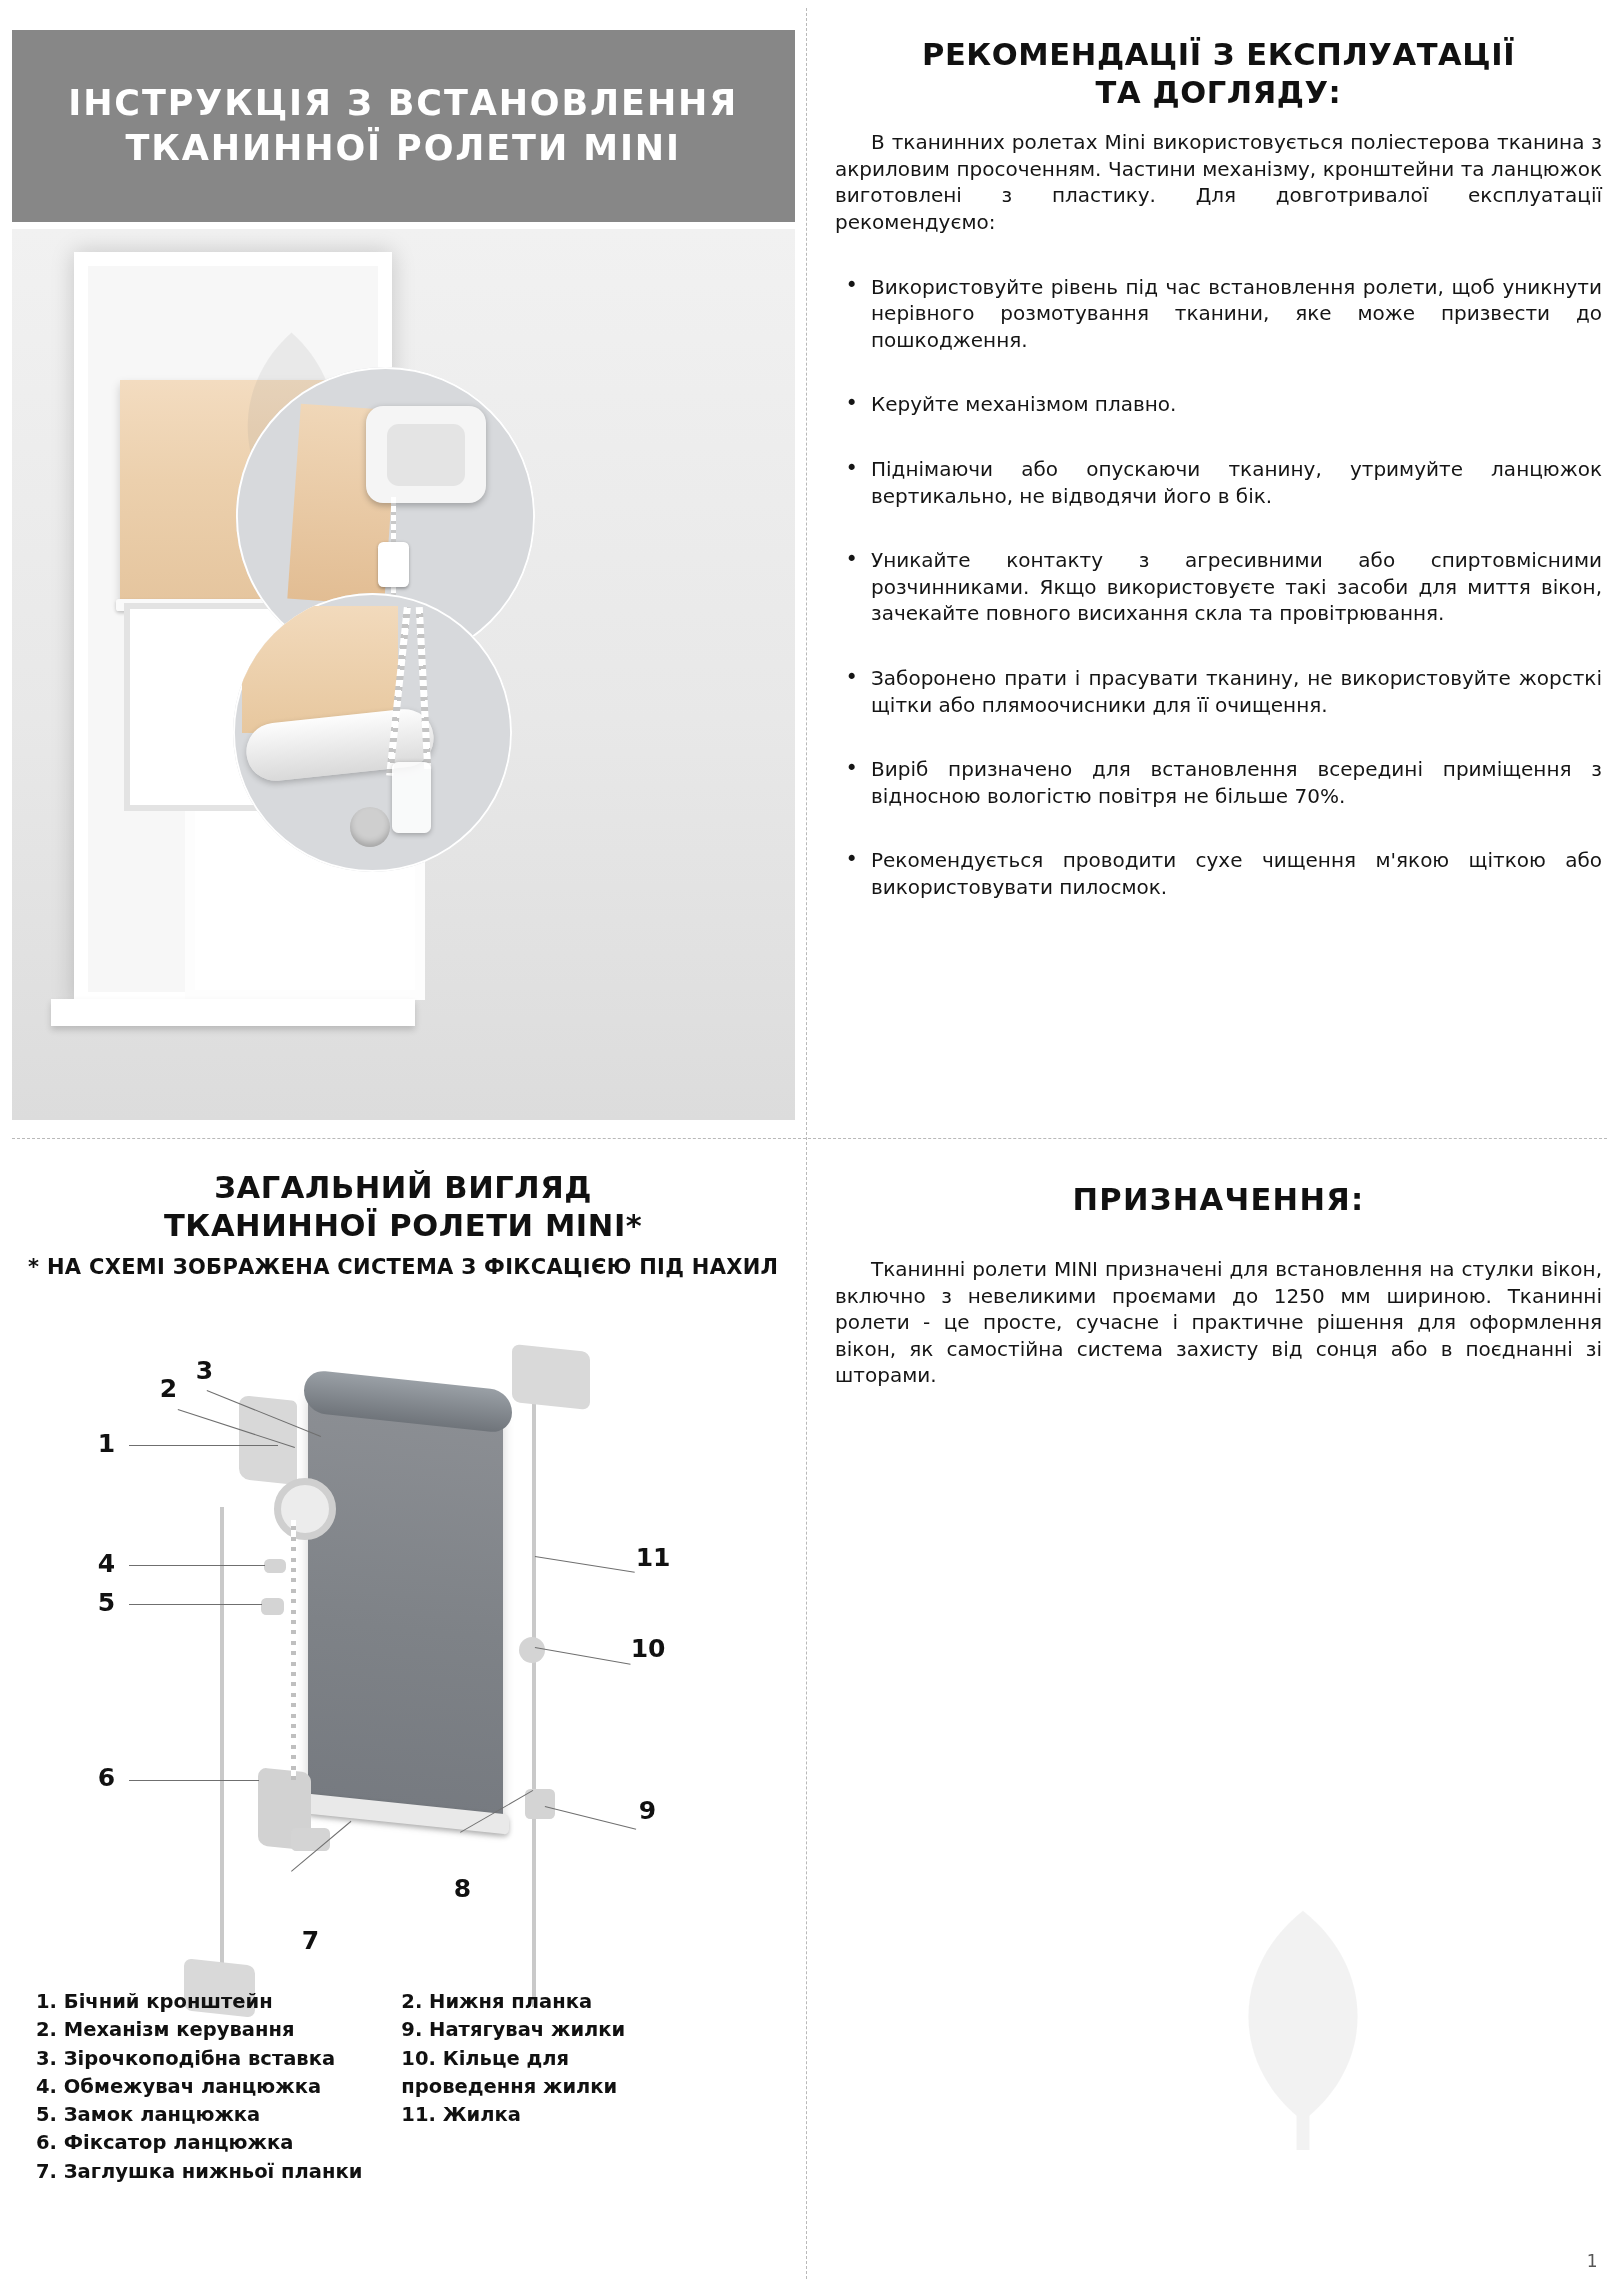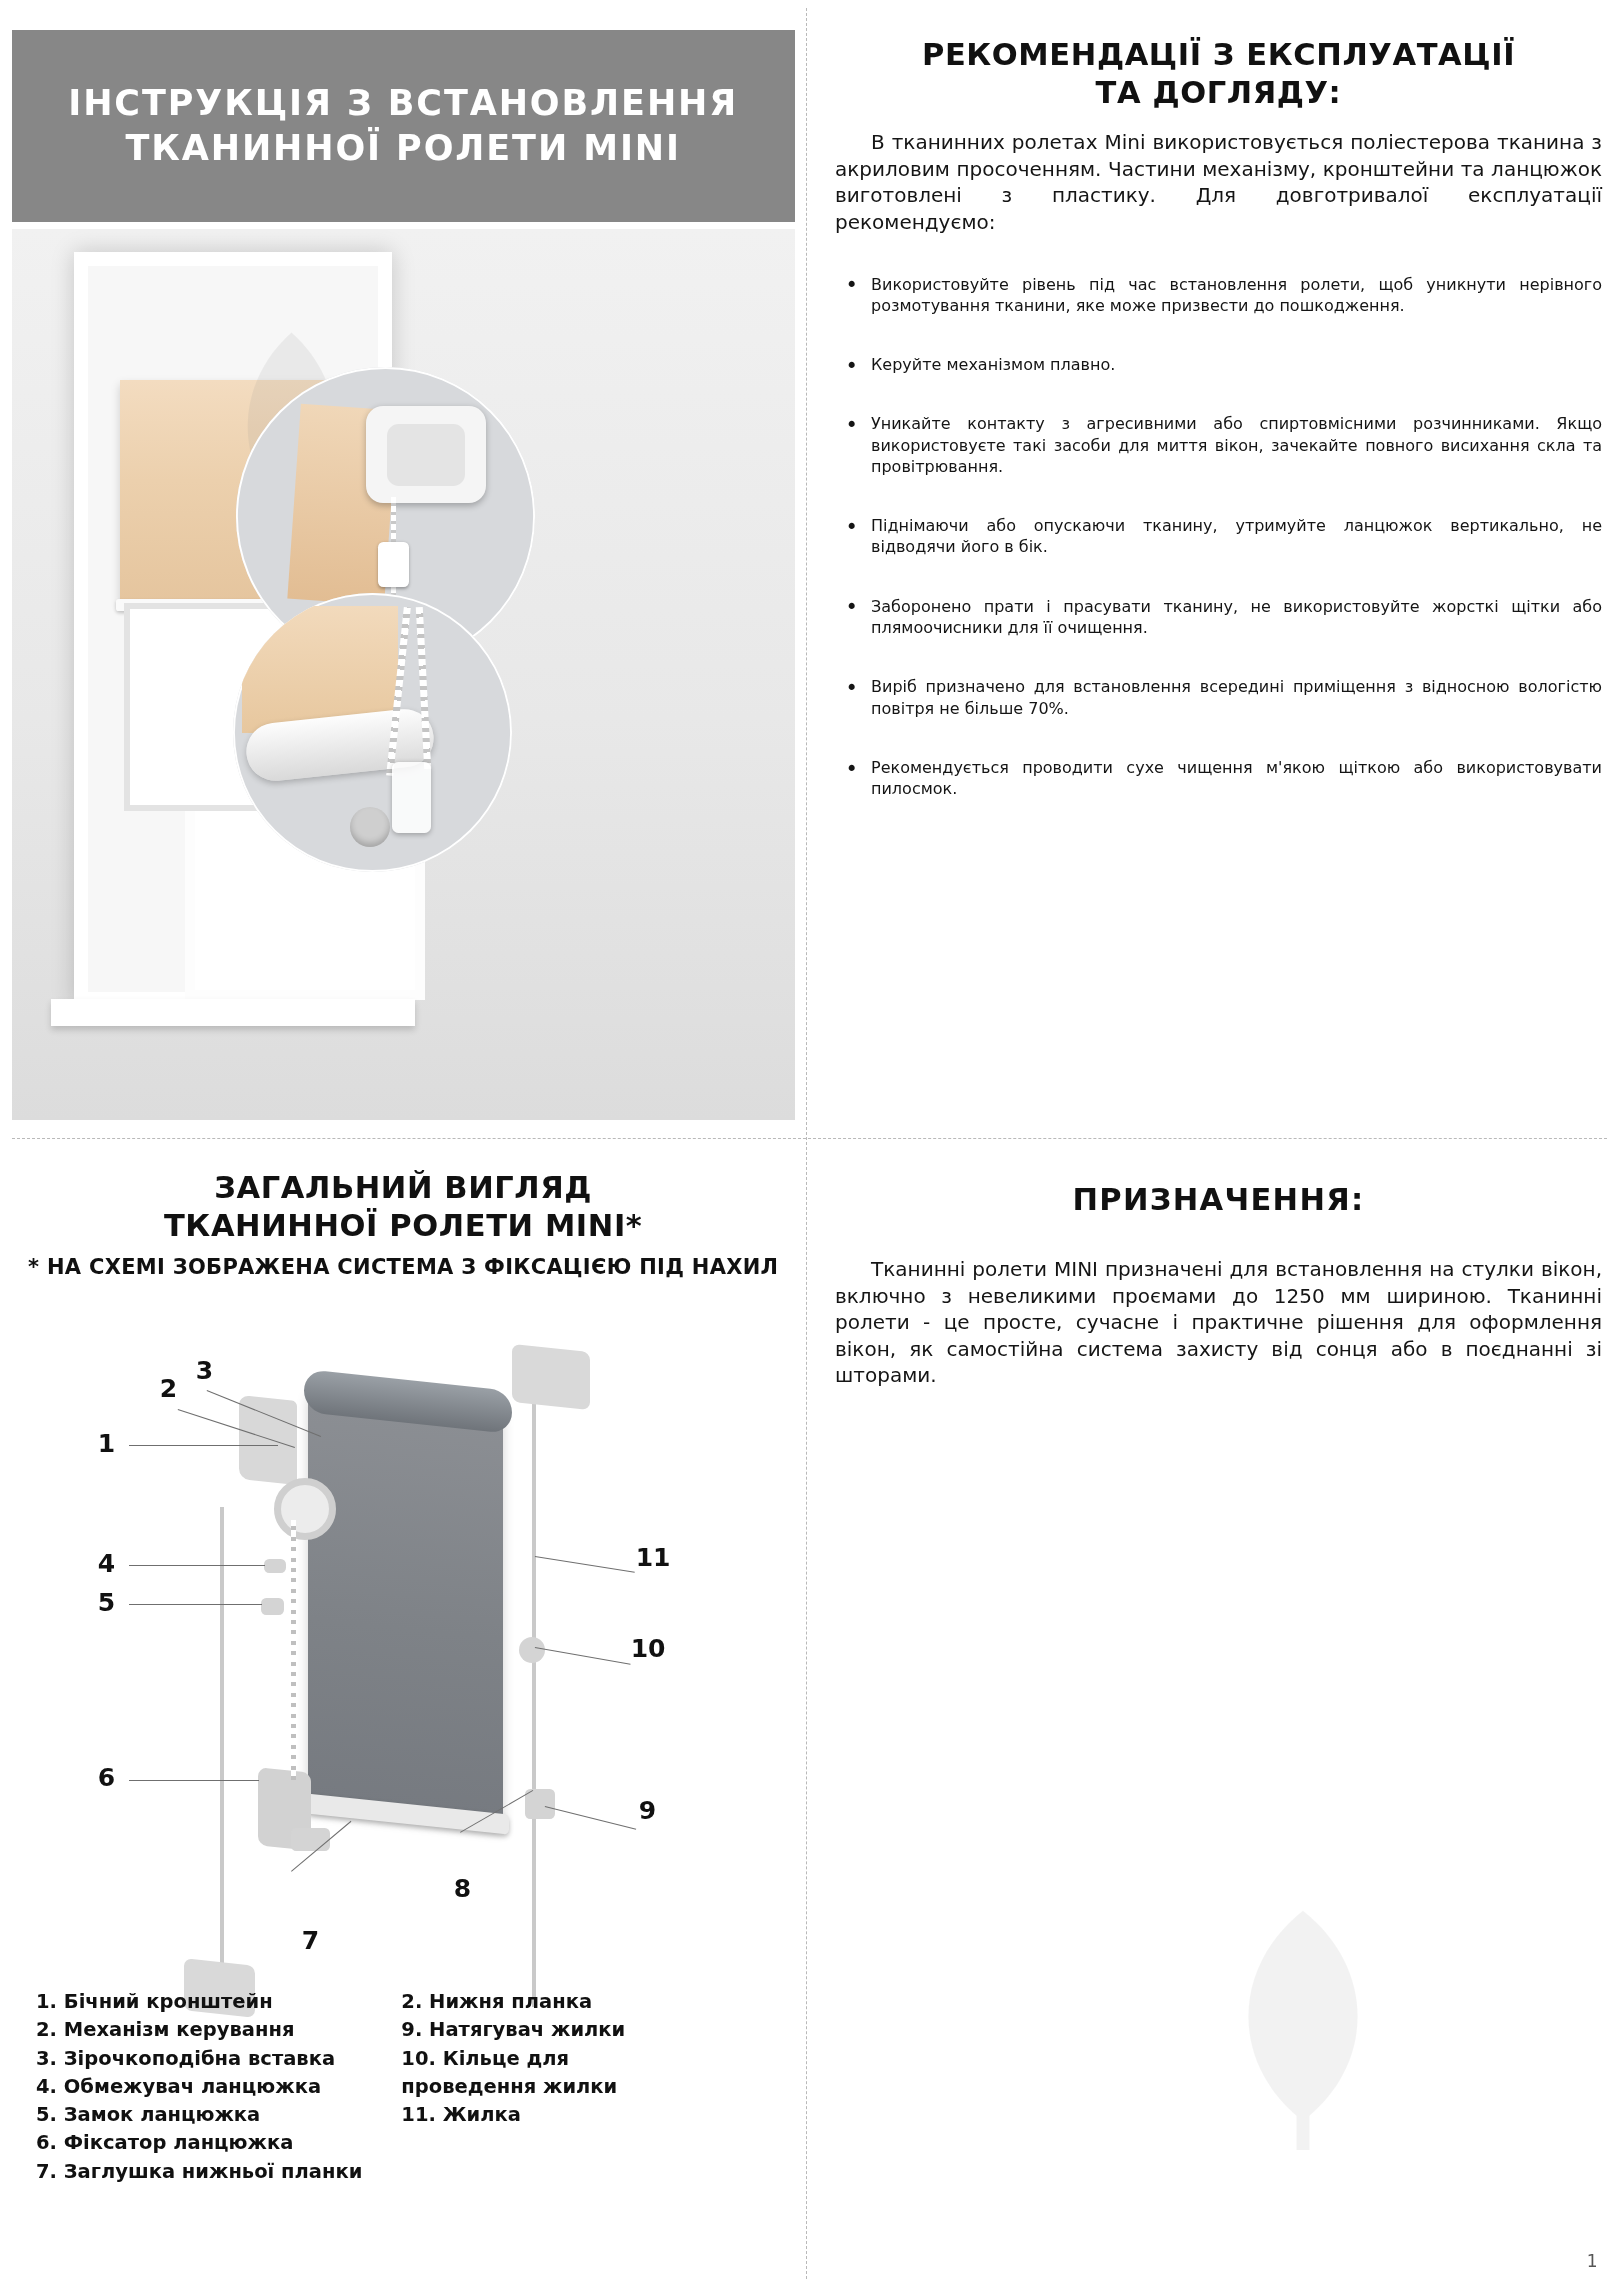--- a/index.html
+++ b/index.html
@@ -178,21 +178,21 @@
     font-size: 20px;
     line-height: 1.33;
     text-align: justify;
     color: #151515;
     margin: 0 0 9px 0;
     text-indent: 36px;
   }
   ul.bullets { list-style: none; margin: 0; padding: 0; }
   ul.bullets li {
     position: relative;
-    font-size: 16px;
+    font-size: 20px;
     line-height: 1.33;
     text-align: justify;
     padding-left: 36px;
     margin-bottom: 7.8px;
     color: #151515;
     margin-top: 38px;
   }
   ul.bullets li::before {
     content: "•";
     position: absolute; left: 10.4px; top: -1.3px;
@@ -367,22 +367,22 @@
 
   <div class="panel" id="tr-col">
     <h1>
       <span>РЕКОМЕНДАЦІЇ З ЕКСПЛУАТАЦІЇ</span><br>
       <span>ТА ДОГЛЯДУ:</span>
     </h1>
     <p class="para">В тканинних ролетах Mini використовується поліестерова тканина з акриловим просоченням. Частини механізму, кронштейни та ланцюжок виготовлені з пластику. Для довготривалої експлуатації рекомендуємо:</p>
     <ul class="bullets">
       <li>Використовуйте рівень під час встановлення ролети, щоб уникнути нерівного розмотування тканини, яке може призвести до пошкодження.</li>
       <li>Керуйте механізмом плавно.</li>
+      <li>Піднімаючи або опускаючи тканину, утримуйте ланцюжок вертикально, не відводячи його в бік.</li>
       <li>Уникайте контакту з агресивними або спиртовмісними розчинниками. Якщо використовуєте такі засоби для миття вікон, зачекайте повного висихання скла та провітрювання.</li>
-      <li>Піднімаючи або опускаючи тканину, утримуйте ланцюжок вертикально, не відводячи його в бік.</li>
       <li>Заборонено прати і прасувати тканину, не використовуйте жорсткі щітки або плямоочисники для її очищення.</li>
       <li>Виріб призначено для встановлення всередині приміщення з відносною вологістю повітря не більше 70%.</li>
       <li>Рекомендується проводити сухе чищення м'якою щіткою або використовувати пилосмок.</li>
     </ul>
   </div>
 
   <div class="panel" id="bl-col">
     <h2>
       <span>ЗАГАЛЬНИЙ ВИГЛЯД</span><br>
       <span>ТКАНИННОЇ  РОЛЕТИ  MINI*</span>

